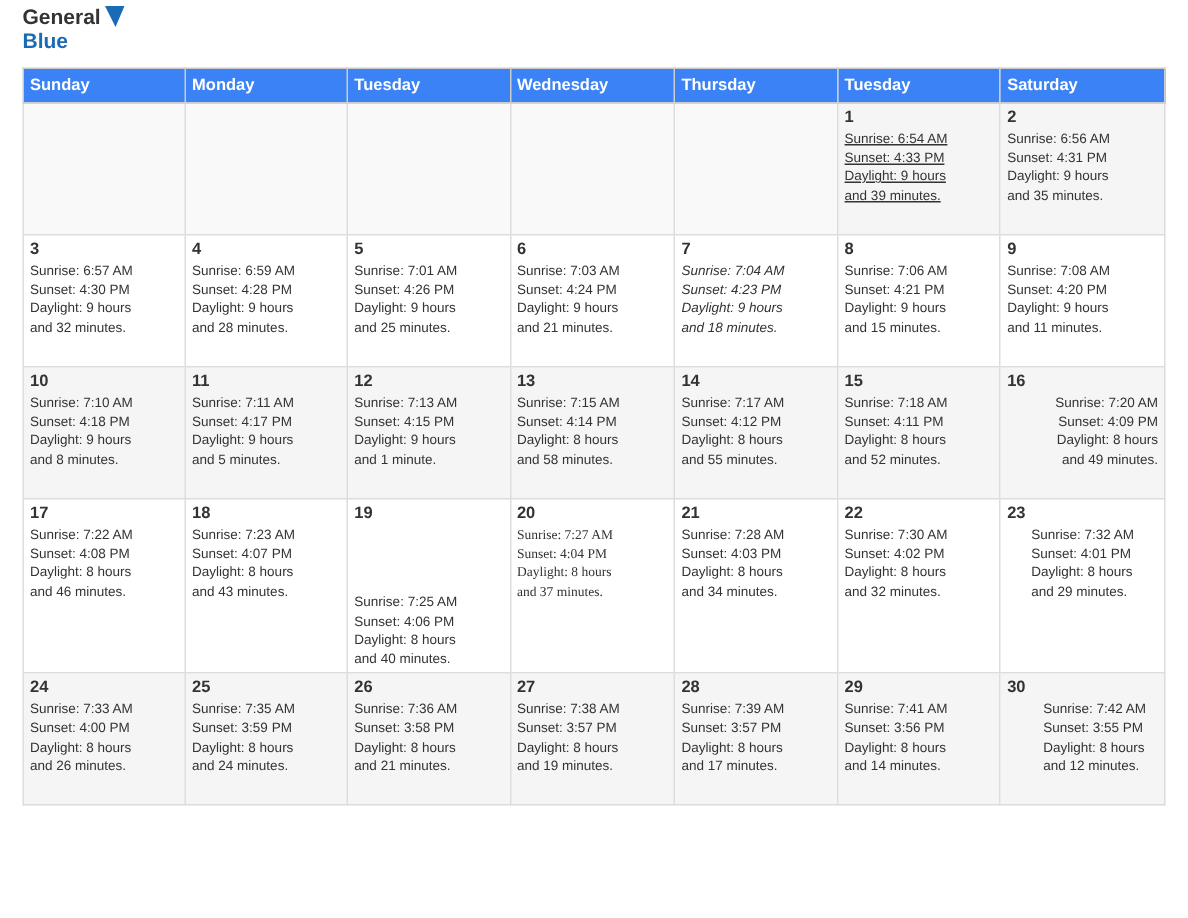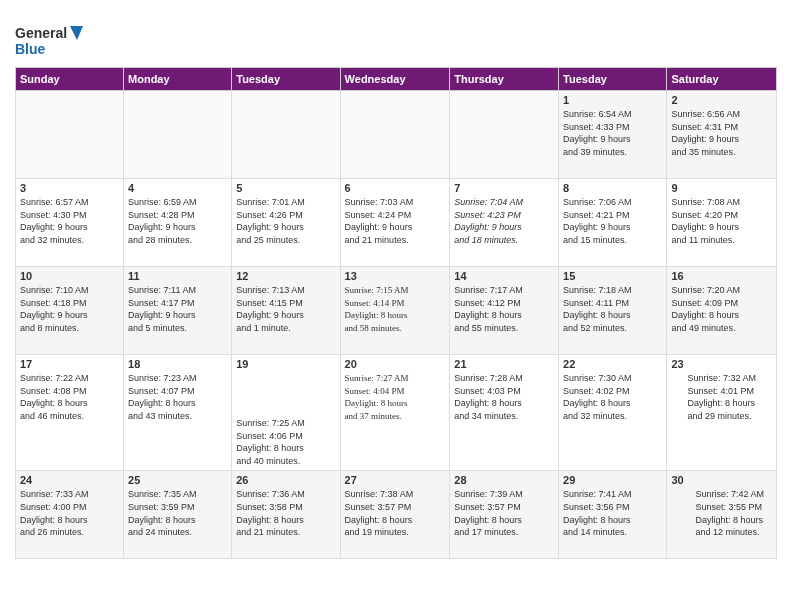--- a/index.html
+++ b/index.html
@@ -6,21 +6,21 @@
     body {
       width: 792px;
       height: 612px;
       font-family: Arial, sans-serif;
       background: #fff;
       overflow: hidden;
     }
     .page {
       width: 792px;
       height: 612px;
-      padding: 24px 15px;
+      padding: 2px 15px;
     }
     .header {
       display: flex;
       justify-content: space-between;
       align-items: flex-start;
       margin-bottom: 8px;
     }
     .logo {
       display: flex;
       align-items: center;
@@ -40,21 +40,21 @@
     }
     .location {
       font-size: 13px;
       color: #555;
     }
     .calendar {
       width: 100%;
       border-collapse: collapse;
     }
     .calendar th {
-      background: #701a75;
+      background: #3b82f6;
       color: #fff;
       font-size: 11px;
       font-weight: bold;
       padding: 5px 4px;
       text-align: left;
       border: 1px solid #ccc;
     }
     .calendar td {
       vertical-align: top;
       border: 1px solid #ddd;
@@ -118,21 +118,21 @@
     </thead>
     <tbody id="calendar-body">
     <tr>
           <td class="empty"></td>
           <td class="empty"></td>
           <td class="empty"></td>
           <td class="empty"></td>
           <td class="empty"></td>
           <td>
             <span class="day-num">1</span>
-            <div class="day-info" style="white-space: pre-line;">Sunrise: 6:54 AM
+            <div class="day-info" style="white-space: pre-line; text-decoration: underline;">Sunrise: 6:54 AM
 Sunset: 4:33 PM
 Daylight: 9 hours
 and 39 minutes.</div>
           </td>
           <td>
             <span class="day-num">2</span>
             <div class="day-info" style="white-space: pre-line;">Sunrise: 6:56 AM
 Sunset: 4:31 PM
 Daylight: 9 hours
 and 35 minutes.</div>
@@ -206,42 +206,42 @@
           </td>
           <td>
             <span class="day-num">12</span>
             <div class="day-info" style="white-space: pre-line;">Sunrise: 7:13 AM
 Sunset: 4:15 PM
 Daylight: 9 hours
 and 1 minute.</div>
           </td>
           <td>
             <span class="day-num">13</span>
-            <div class="day-info" style="white-space: pre-line; font-family: Liberation Serif, serif;">Sunrise: 7:15 AM
+            <div class="day-info" style="white-space: pre-line;">Sunrise: 7:15 AM
 Sunset: 4:14 PM
 Daylight: 8 hours
 and 58 minutes.</div>
           </td>
           <td>
             <span class="day-num">14</span>
             <div class="day-info" style="white-space: pre-line;">Sunrise: 7:17 AM
 Sunset: 4:12 PM
 Daylight: 8 hours
 and 55 minutes.</div>
           </td>
           <td>
             <span class="day-num">15</span>
             <div class="day-info" style="white-space: pre-line;">Sunrise: 7:18 AM
 Sunset: 4:11 PM
 Daylight: 8 hours
 and 52 minutes.</div>
           </td>
           <td>
             <span class="day-num">16</span>
-            <div class="day-info" style="white-space: pre-line;">Sunrise: 7:20 AM
+            <div class="day-info" style="white-space: pre-line; text-align: right;">Sunrise: 7:20 AM
 Sunset: 4:09 PM
 Daylight: 8 hours
 and 49 minutes.</div>
           </td>
         </tr>
         <tr>
           <td>
             <span class="day-num">17</span>
             <div class="day-info" style="white-space: pre-line;">Sunrise: 7:22 AM
 Sunset: 4:08 PM

